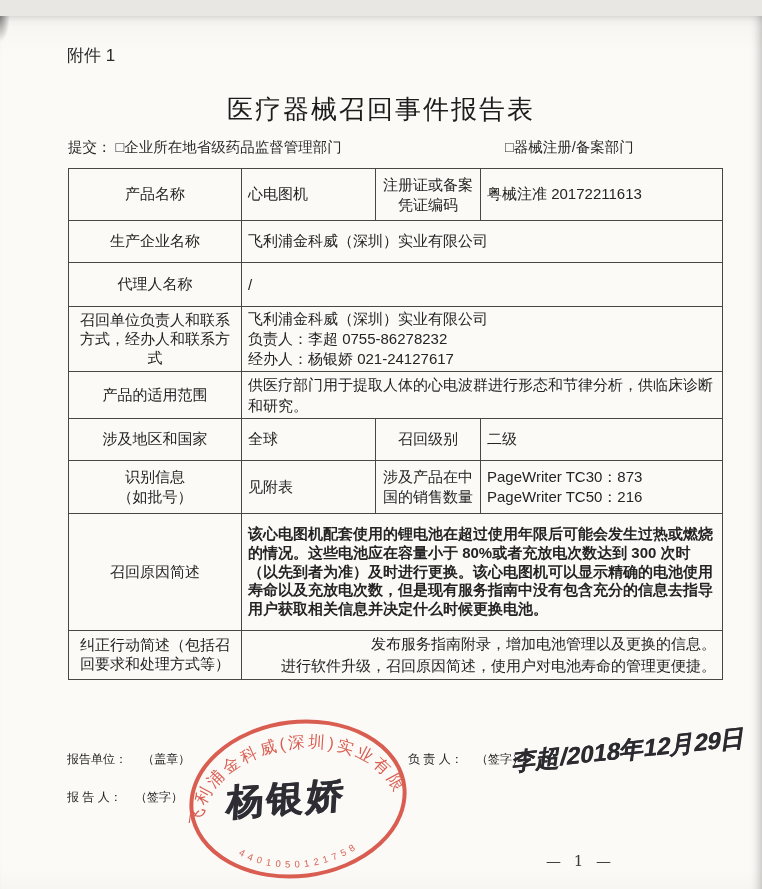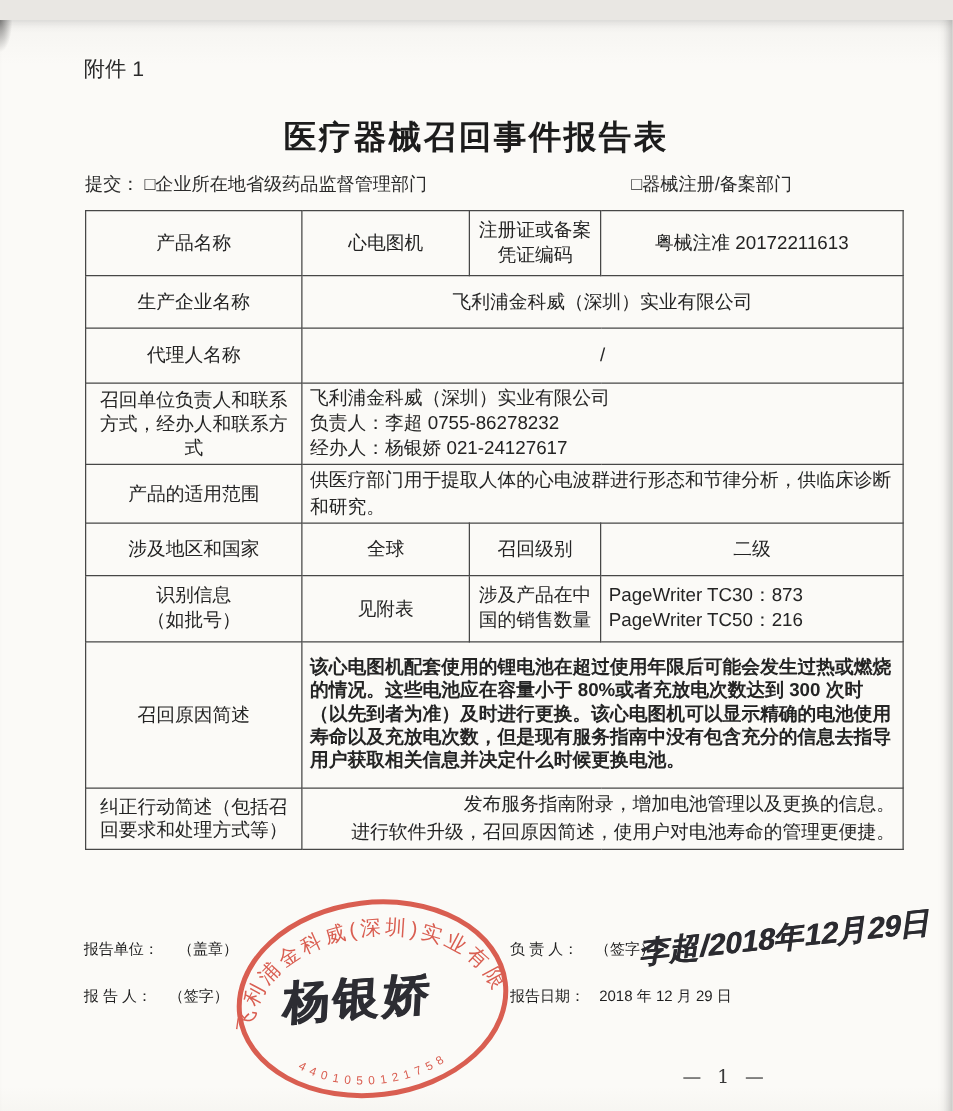--- a/index.html
+++ b/index.html
@@ -6,27 +6,27 @@
   .page{
     position:relative; width:762px; height:889px; margin:16px auto;
     background:linear-gradient(180deg,#f5f4f1 0%, #fbfaf7 4%, #fbfaf7 96%, #f3f2ee 100%);
     font-family:"Liberation Sans",sans-serif; color:#232323; overflow:hidden;
     box-shadow:inset -10px 0 8px -7px rgba(90,90,90,.35), inset 0 8px 7px -6px rgba(120,120,120,.25);
   }
   .corner-mark{position:absolute;left:0;top:0;width:10px;height:26px;
     background:radial-gradient(ellipse at 0 0, rgba(40,40,40,.55), rgba(40,40,40,0) 70%);}
   .attachment{position:absolute;left:67px;top:28px;font-size:17px;color:#2a2a2a;}
   .title{position:absolute;left:0;top:76px;width:100%;text-align:center;
-    font-size:26px;font-weight:bold;letter-spacing:2px;color:#1c1c1c;}
+    font-size:26px;font-weight:normal;letter-spacing:2px;color:#1c1c1c;}
   .submit-line{position:absolute;left:68px;top:122px;width:654px;font-size:14.5px;color:#2a2a2a;}
   .submit-line .opt2{position:absolute;left:437px;top:0;}
   table.form{position:absolute;left:68px;top:152px;width:654px;border-collapse:collapse;table-layout:fixed;}
   table.form td{border:1.5px solid #474747;font-size:15px;color:#242424;padding:2px 6px;vertical-align:middle;}
   td.lbl{text-align:center;}
-  td.ctr{text-align:center;}
+  td.ctr{text-align:left;}
   td.lft{text-align:left;padding-left:9px;padding-right:9px;}
   .ln{display:block;line-height:20px;}
   .reason{font-size:14.6px;line-height:18.9px;text-align:justify;font-weight:bold;}
   .act{line-height:22px;text-align:right;}
   .footer-item{position:absolute;font-size:12px;color:#1f1f1f;white-space:nowrap;}
   .sig-reporter{
     position:absolute;left:226px;top:758px;font-size:37px;font-weight:bold;color:#2d2d33;
     transform:rotate(-4deg) skewX(-7deg);letter-spacing:3px;text-shadow:1px 0 0 #2d2d33;z-index:4;}
   .sig-responsible{
     position:absolute;left:512px;top:718px;font-size:24px;font-weight:bold;color:#2b2b30;
@@ -127,24 +127,20 @@
     <span style="margin-left:12px">（盖章）</span>
   </div>
   <div class="footer-item" style="left:67px;top:773px">
     <span>报 告 人：</span>
     <span style="margin-left:10px">（签字）</span>
   </div>
   <div class="footer-item" style="left:408px;top:735px">
     <span>负 责 人：</span>
     <span style="margin-left:10px">（签字）</span>
   </div>
-  <div class="footer-item" style="left:408px;top:773px">
-    <span>报告日期：</span>
-    <span style="margin-left:8px">2018 年 12 月 29 日</span>
-  </div>
 
   <svg class="stamp" width="240" height="190" viewBox="0 0 240 190">
     <ellipse cx="120" cy="95" rx="107" ry="77" fill="none" stroke="#d5493b" stroke-width="4"></ellipse>
     <path id="arcTop" d="M 22 112 A 98 68 0 1 1 218 112" fill="none"></path>
     <path id="arcBottom" d="M 42 130 A 85 55 0 0 0 198 130" fill="none"></path>
     <text fill="#d5493b" font-size="16.5" letter-spacing="3" font-family="Liberation Sans, sans-serif">
       <textPath href="#arcTop" xlink:href="#arcTop" startOffset="1%">飞利浦金科威(深圳)实业有限公司</textPath>
     </text>
     <text fill="#d5493b" font-size="9.5" letter-spacing="4.5" font-family="Liberation Sans, sans-serif">
       <textPath href="#arcBottom" xlink:href="#arcBottom" startOffset="10%">4401050121758</textPath>

